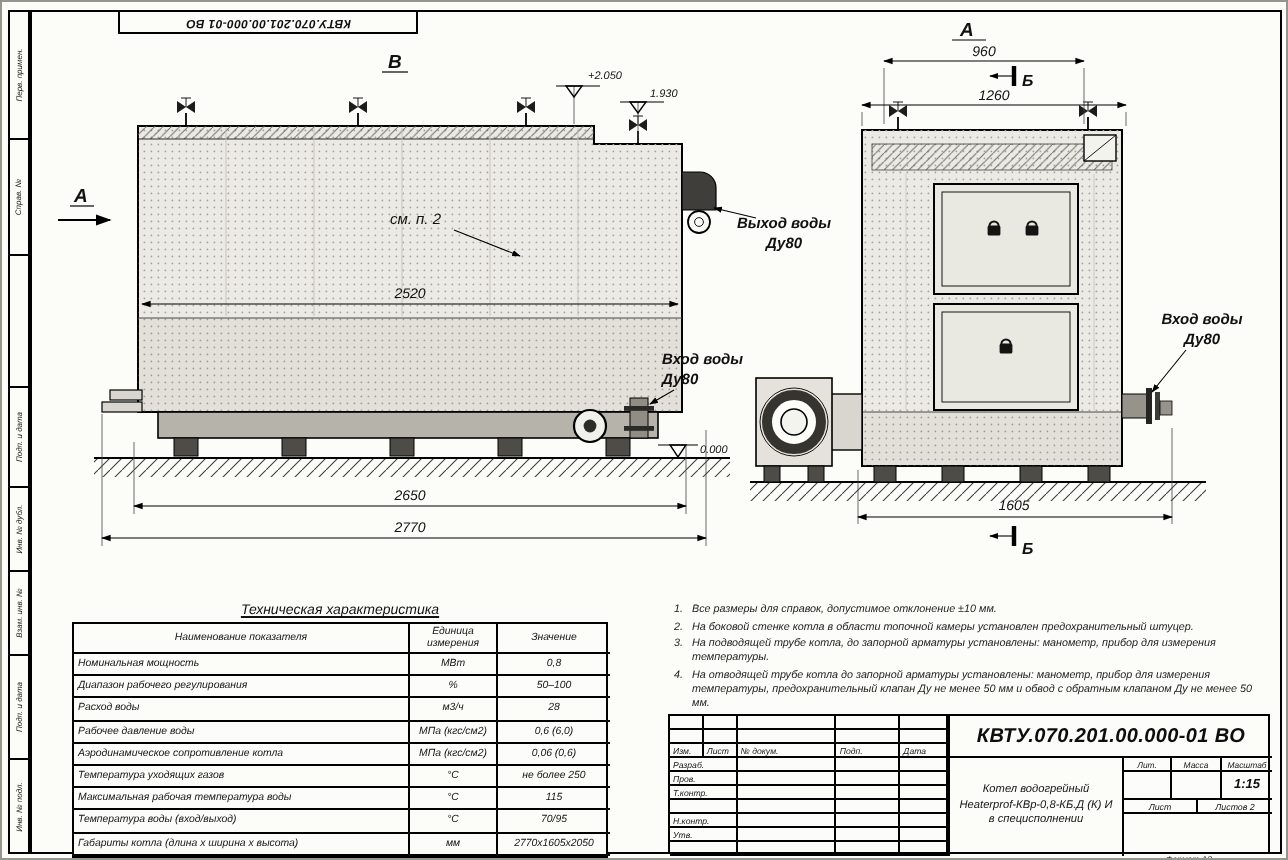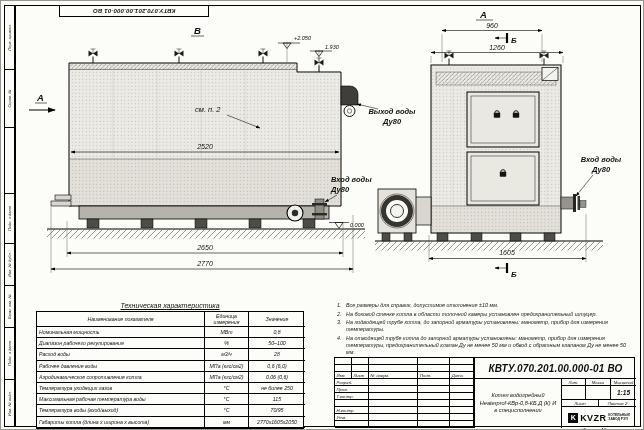--- a/index.html
+++ b/index.html
@@ -491,26 +491,18 @@
       </div>
       <div class="r2">
         <div style="width:24px"></div>
         <div style="width:25px"></div>
         <div style="width:25px;border-right:none">1:15</div>
       </div>
       <div class="r3">
         <div style="width:37px">Лист</div>
         <div style="width:37px;border-right:none">Листов 2</div>
       </div>
-      <div class="logo-row">
-        <span class="logo-mark">K</span>
-        <span class="logo-txt">KVZR</span>
-        <span class="logo-sub">
-          <span>КОТЕЛЬНЫЙ</span>
-          <span>ЗАВОД РЭП</span>
-        </span>
-      </div>
     </div>
   </div>
 
   <div class="fmt">Формат А3</div>
 
 </div>
 
 </body></html>

